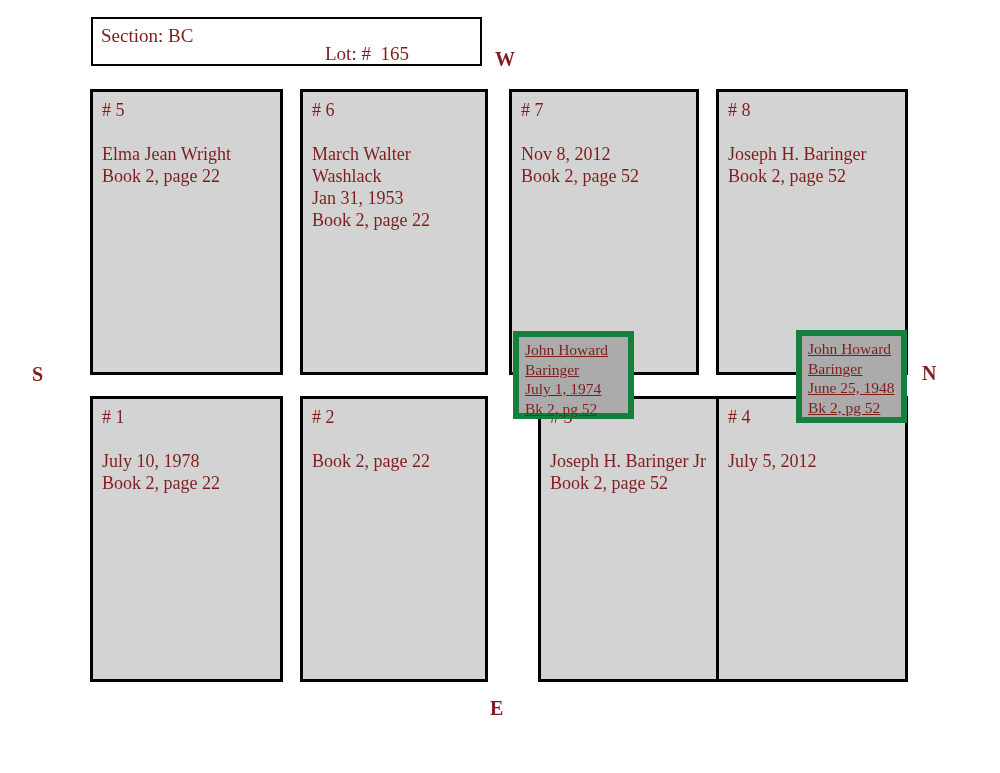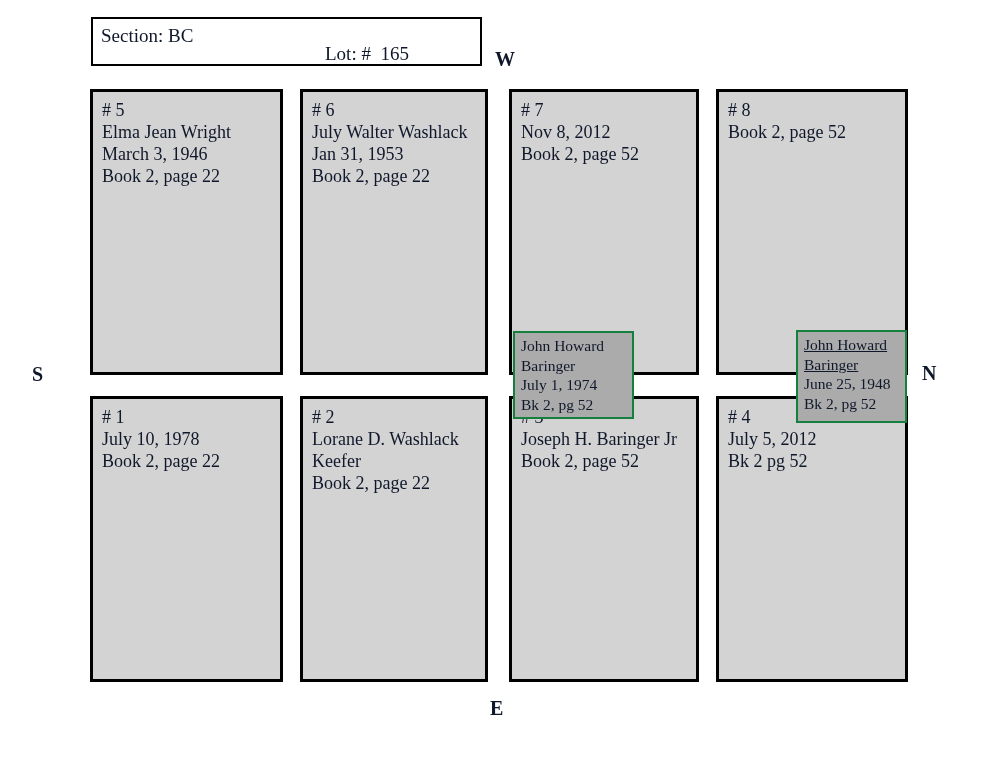--- a/index.html
+++ b/index.html
@@ -7,21 +7,21 @@
     padding: 0;
     background: #ffffff;
     font-family: "Liberation Serif", serif;
   }
   .canvas {
     position: relative;
     width: 1000px;
     height: 773px;
     background: #ffffff;
     overflow: hidden;
-    color: #0f172a;
+    color: #7f1d1d;
   }
   .header-box {
     position: absolute;
     left: 91px;
     top: 17px;
     width: 391px;
     height: 49px;
     border: 2px solid #000000;
     background: #ffffff;
     box-sizing: border-box;
@@ -51,38 +51,39 @@
   .compass.e { left: 490px; top: 697px; }
   .plot {
     position: absolute;
     background: #d3d3d3;
     border: 3px solid #000000;
     box-sizing: border-box;
     padding: 7px 9px;
     font-size: 18px;
     line-height: 22px;
   }
-  .plot .plot-info { }
+  .plot .plot-info { margin-top: 22px; }
   .plot-5 { left: 90px;  top: 89px;  width: 193px; height: 286px; }
   .plot-6 { left: 300px; top: 89px;  width: 188px; height: 286px; }
   .plot-7 { left: 509px; top: 89px;  width: 190px; height: 286px; }
   .plot-8 { left: 716px; top: 89px;  width: 192px; height: 286px; }
   .plot-1 { left: 90px;  top: 396px; width: 193px; height: 286px; }
   .plot-2 { left: 300px; top: 396px; width: 188px; height: 286px; }
-  .plot-3 { left: 509px; top: 396px; width: 190px; height: 286px; }
+  .plot-3 { left: 538px; top: 396px; width: 190px; height: 286px; }
   .plot-4 { left: 716px; top: 396px; width: 192px; height: 286px; }
   .overlay-box {
     position: absolute;
     background: #ababab;
-    border: 2px solid #15803d;
+    border: 6px solid #15803d;
     box-sizing: border-box;
     padding: 3px 6px;
     font-size: 15.5px;
     line-height: 19.5px;
     z-index: 5;
+    text-decoration: underline;
   }
   .overlay-1 { left: 513px; top: 331px; width: 121px; height: 88px; }
   .overlay-2 { left: 796px; top: 330px; width: 111px; height: 93px; }
 </style>
 </head>
 <body>
 
 <div class="canvas">
 
   <div class="header-box">
@@ -92,78 +93,76 @@
 
   <div class="compass w">W</div>
   <div class="compass s">S</div>
   <div class="compass n">N</div>
   <div class="compass e">E</div>
 
   <div class="plot plot-5">
     <div class="plot-number"># 5</div>
     <div class="plot-info">
       <div>Elma Jean Wright</div>
-      <div>March 3, 1946</div>
       <div>Book 2, page 22</div>
     </div>
   </div>
 
   <div class="plot plot-6">
     <div class="plot-number"># 6</div>
     <div class="plot-info">
-      <div>July Walter Washlack</div>
+      <div>March Walter Washlack</div>
       <div>Jan 31, 1953</div>
       <div>Book 2, page 22</div>
     </div>
   </div>
 
   <div class="plot plot-7">
     <div class="plot-number"># 7</div>
     <div class="plot-info">
       <div>Nov 8, 2012</div>
       <div>Book 2, page 52</div>
     </div>
   </div>
 
   <div class="plot plot-8">
     <div class="plot-number"># 8</div>
     <div class="plot-info">
+      <div>Joseph H. Baringer</div>
       <div>Book 2, page 52</div>
     </div>
   </div>
 
   <div class="plot plot-1">
     <div class="plot-number"># 1</div>
     <div class="plot-info">
       <div>July 10, 1978</div>
       <div>Book 2, page 22</div>
     </div>
   </div>
 
   <div class="plot plot-2">
     <div class="plot-number"># 2</div>
     <div class="plot-info">
-      <div>Lorane D. Washlack Keefer</div>
       <div>Book 2, page 22</div>
     </div>
   </div>
 
   <div class="plot plot-3">
     <div class="plot-number"># 3</div>
     <div class="plot-info">
       <div>Joseph H. Baringer Jr</div>
       <div>Book 2, page 52</div>
     </div>
   </div>
 
   <div class="plot plot-4">
     <div class="plot-number"># 4</div>
     <div class="plot-info">
       <div>July 5, 2012</div>
-      <div>Bk 2 pg 52</div>
     </div>
   </div>
 
   <div class="overlay-box overlay-1">
     <div>John Howard Baringer</div>
     <div>July 1, 1974</div>
     <div>Bk 2, pg 52</div>
   </div>
 
   <div class="overlay-box overlay-2">

